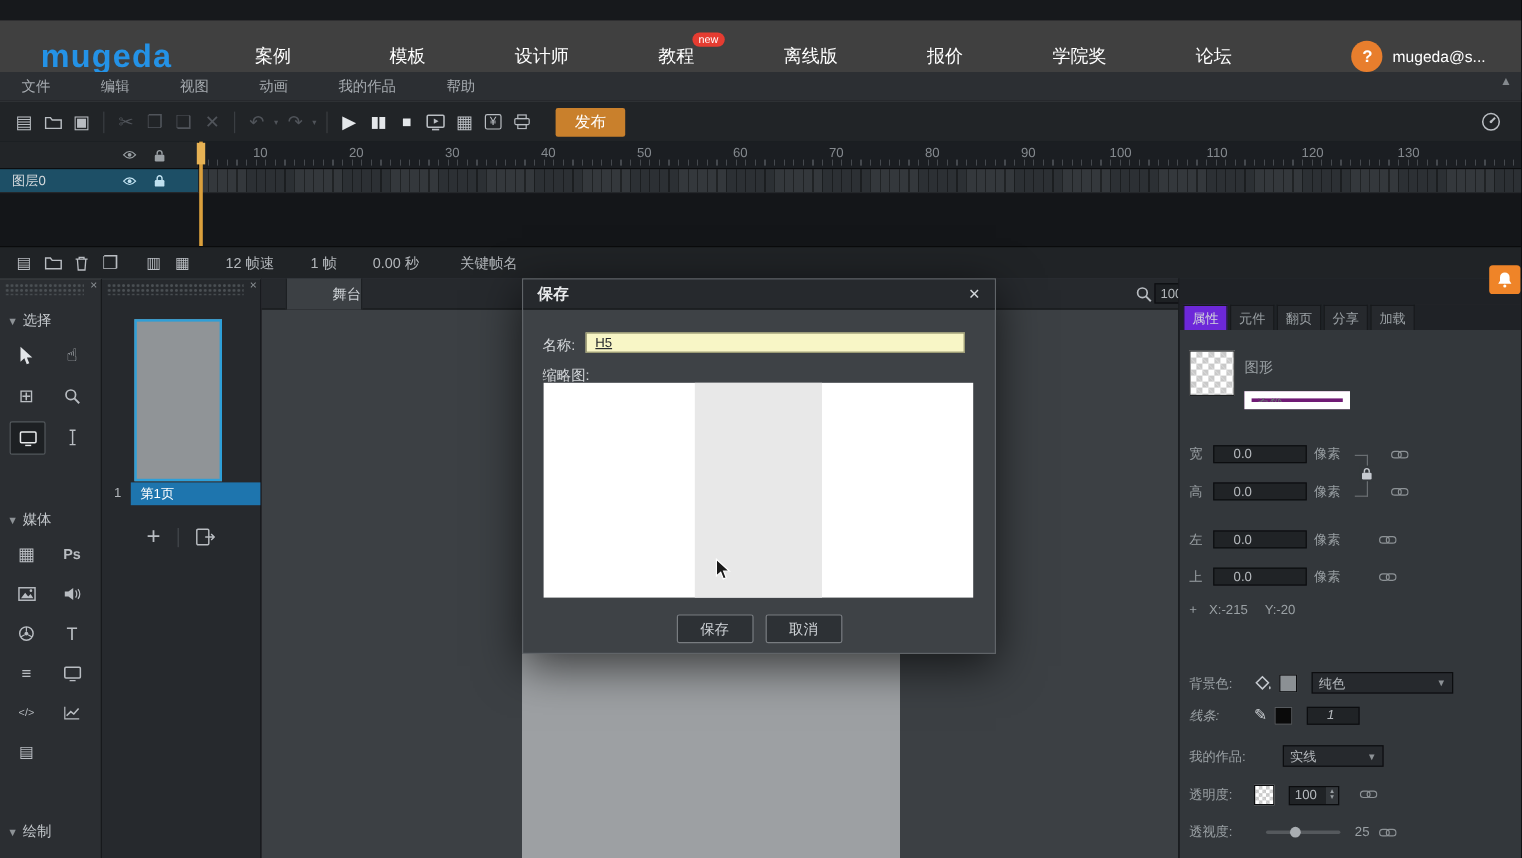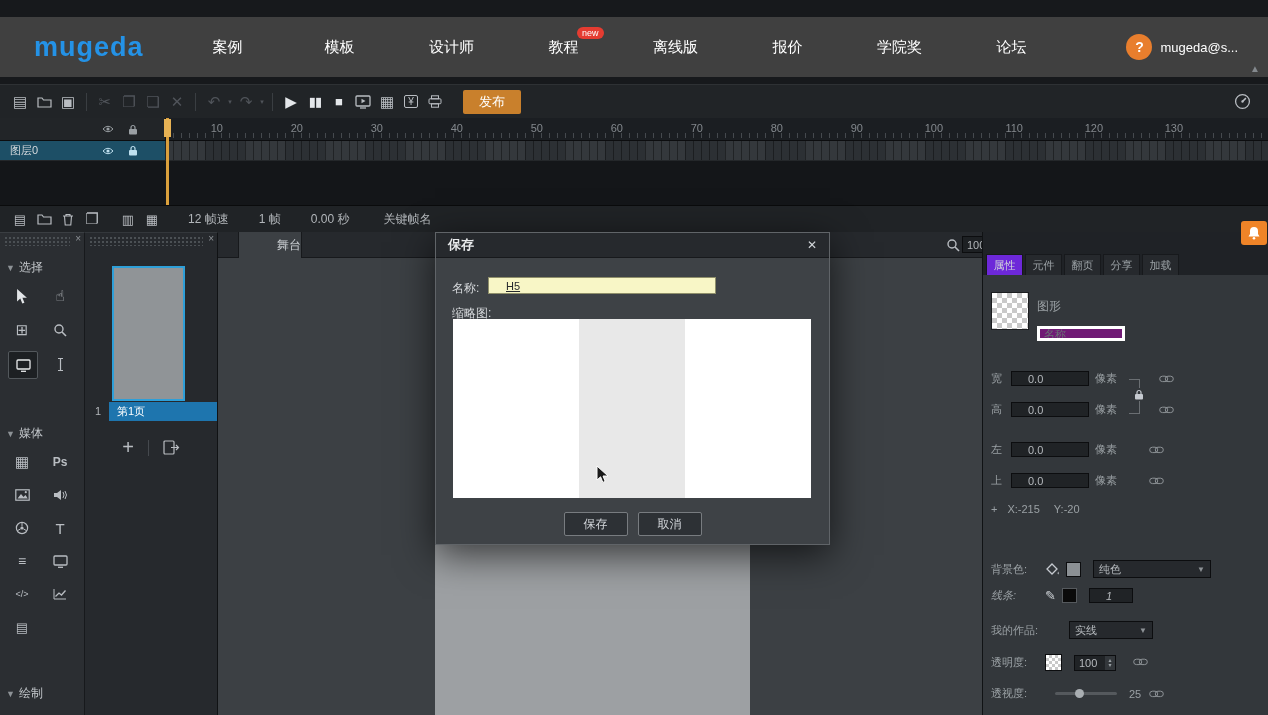--- a/index.html
+++ b/index.html
@@ -96,41 +96,41 @@
     background-image:linear-gradient(45deg,#c9c9c9 25%,transparent 25%,transparent 75%,#c9c9c9 75%),
                      linear-gradient(45deg,#c9c9c9 25%,transparent 25%,transparent 75%,#c9c9c9 75%);
     background-size:10px 10px;background-position:0 0,5px 5px;}
   .checker.small{background-size:6px 6px;background-position:0 0,3px 3px;}
   .frow{position:absolute;display:flex;align-items:center;font-size:11px;color:#9aa0a4;}
   .rin{height:15px;background:#202326;border:1px solid #0c0d0f;color:#b5b9bd;font-size:11px;
        display:flex;align-items:center;padding-left:16px;box-sizing:border-box;cursor:text;}
   .dd{height:18px;background:#26292d;border:1px solid #0c0d0f;display:flex;align-items:center;justify-content:space-between;
       padding:0 5px;color:#b5b9bd;box-sizing:border-box;cursor:pointer;}
   .dd .tri{color:#8d9296;font-size:8px;}
-  .rname{position:absolute;left:54px;top:94px;width:88px;height:15px;background:#701a75;border:3px solid #ffffff;
+  .rname{position:absolute;left:54px;top:94px;width:88px;height:15px;background:#701a75;border:6px solid #ffffff;
          color:#b5b9bd;font-size:11px;padding:0 4px;box-sizing:border-box;}
   .rname::placeholder{color:#6a7075;}
   .brk{position:absolute;left:146px;top:147px;width:10px;height:33px;border-top:1px solid #6a6e72;
        border-right:1px solid #6a6e72;border-bottom:1px solid #6a6e72;}
   .spin{display:flex;align-items:stretch;margin-left:12px;border:1px solid #0c0d0f;background:#202326;height:16px;box-sizing:border-box;}
   .spin .val{width:26px;display:flex;align-items:center;padding-left:4px;color:#b5b9bd;font-size:11px;}
   .spin .arr{width:10px;background:#33373b;display:flex;flex-direction:column;align-items:center;justify-content:center;
              font-size:6px;line-height:5px;color:#9aa0a4;cursor:pointer;}
   .slider{position:relative;width:62px;height:3px;background:#55595d;border-radius:2px;margin-left:10px;cursor:pointer;}
   .knob{position:absolute;left:20px;top:-3px;width:9px;height:9px;border-radius:50%;background:#a9aeb2;}
 
   
   .dialog{left:435px;top:232px;width:395px;height:313px;background:#3e4246;border:1px solid #606468;
           box-shadow:0 10px 36px rgba(0,0,0,.65);z-index:40;box-sizing:border-box;}
   .dtitle{height:24px;background:#26292d;display:flex;align-items:center;justify-content:space-between;
           padding:0 12px;font-size:13px;font-weight:bold;color:#e8eaec;border-bottom:1px solid #17191c;}
   .dclose{font-weight:bold;font-size:12px;color:#d2d6da;cursor:pointer;}
   .dlabel{position:absolute;font-size:12px;color:#d6d9dc;}
-  .dinput{position:absolute;left:52px;top:44px;width:228px;height:17px;background:#f8f6c6;border:1px solid #8f8f6a;
-          color:#26292d;font-size:11px;padding:0 17px;box-sizing:border-box;text-decoration:underline;}
+  .dinput{position:absolute;left:52px;top:44px;width:316px;height:17px;background:#f8f6c6;border:1px solid #8f8f6a;
+          color:#26292d;font-size:11px;padding:0 7px;box-sizing:border-box;text-decoration:underline;}
   .dthumb{position:absolute;left:17px;top:86px;width:358px;height:179px;background:#ffffff;}
   .dstrip{position:absolute;left:126px;top:0;width:106px;height:100%;background:#e8e8e8;}
   .dbtns{position:absolute;left:0;top:279px;width:100%;display:flex;justify-content:center;gap:10px;}
   .dbtn{width:62px;height:22px;background:#2d3135;border:1px solid #787c80;color:#d2d6da;font-size:12px;
         display:flex;align-items:center;justify-content:center;border-radius:2px;cursor:pointer;}
 </style>
 </head>
 <body>
 
 <div id="app">
@@ -146,20 +146,28 @@
       <div class="nav-item"><span>报价</span></div>
       <div class="nav-item"><span>学院奖</span></div>
       <div class="nav-item"><span>论坛</span></div>
     </div>
     <div class="user">
       <div class="avatar">?</div>
       <span>mugeda@s...</span>
     </div>
   </div>
 
+  <div class="abs menubar">
+    <span>文件</span>
+    <span>编辑</span>
+    <span>视图</span>
+    <span>动画</span>
+    <span>我的作品</span>
+    <span>帮助</span>
+  </div>
   <div class="abs" style="right:8px;top:63px;color:#84898e;font-size:10px;">▲</div>
 
   <div class="abs toolbar">
     <span class="ico tbi">▤</span>
     <span class="ico tbi">
         <svg width="15" height="12" viewBox="0 0 15 12">
           <path d="M1 2 h4 l1.5 2 H14 v7 H1 Z" fill="none" stroke="currentColor" stroke-width="1.2"></path>
         </svg>
       </span>
     <span class="ico tbi">▣</span>

